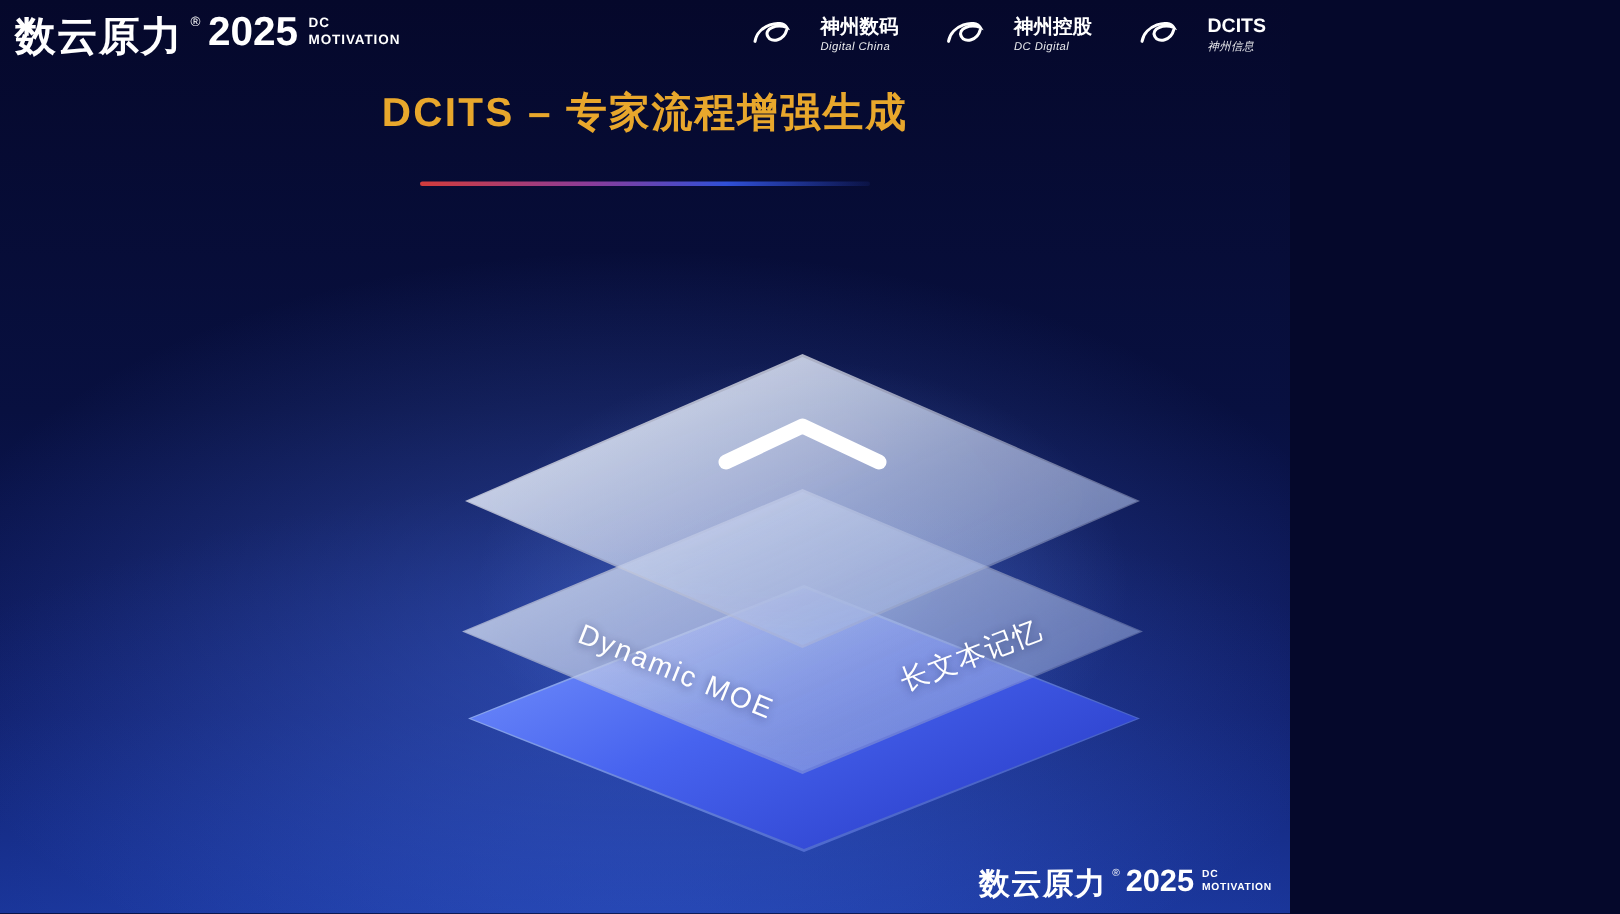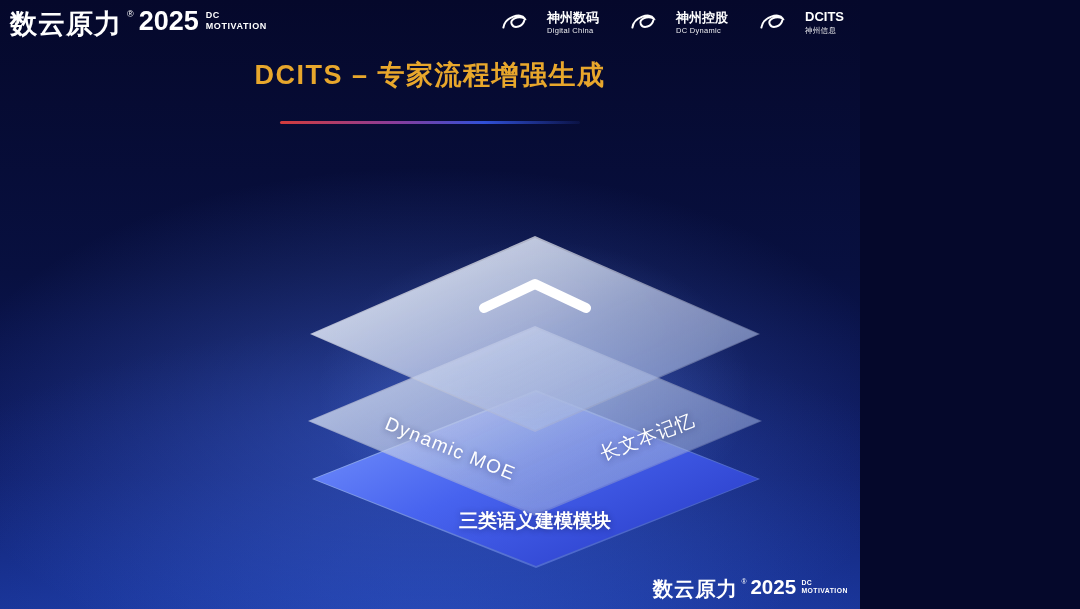--- a/index.html
+++ b/index.html
@@ -36,21 +36,21 @@
   .subtitle { position:absolute; top:150px; left:0; width:100%; text-align:center;
               font-size:33px; font-weight:bold; letter-spacing:0.5px; }
   .subtitle .word { margin:0 7px; }
   .subtitle .gold { color:#E8A72C; }
 
   
   .partners { position:absolute; top:9px; right:16px; display:flex; gap:30px; align-items:center; }
   .partner { display:flex; align-items:center; gap:20px; }
   .swoosh { width:27px; height:27px; flex:0 0 auto; }
   .p-name { font-size:13px; font-weight:bold; line-height:1.25; }
-  .p-sub  { font-size:7.5px; opacity:0.92; letter-spacing:0.3px; }
+  .p-sub  { font-size:7.5px; opacity:0.92; letter-spacing:0.3px;font-style:italic; }
 
   
   .glow { position:absolute; left:245px; top:190px; width:580px; height:400px; z-index:0;
           background:radial-gradient(closest-side, rgba(115,155,255,0.30), rgba(115,155,255,0) 75%); }
   .diamond { position:absolute; clip-path:polygon(50% 0,100% 50%,50% 100%,0 50%); }
   .diamond .inner { position:absolute; inset:2px; clip-path:polygon(50% 0,100% 50%,50% 100%,0 50%); }
 
   .d-top { left:310px; top:236px; width:450px; height:196px; z-index:3;
            background:linear-gradient(155deg, rgba(255,255,255,0.85), rgba(185,205,255,0.22));
            filter:drop-shadow(0 8px 20px rgba(10,20,70,0.45)); }
@@ -107,21 +107,21 @@
         <div class="p-name">神州数码</div>
         <div class="p-sub">Digital China</div>
       </div>
     </div>
     <div class="partner">
       <svg class="swoosh" viewBox="0 0 32 32">
         <path d="M4 22 C6 9 25 4 29 11 C21 8 11 12 14 18 C17 24 27 21 29 13" stroke="#fff" stroke-width="2.4" fill="none" stroke-linecap="round"></path>
       </svg>
       <div class="p-text">
         <div class="p-name">神州控股</div>
-        <div class="p-sub">DC Dynamic</div>
+        <div class="p-sub">DC Digital</div>
       </div>
     </div>
     <div class="partner">
       <svg class="swoosh" viewBox="0 0 32 32">
         <path d="M4 22 C6 9 25 4 29 11 C21 8 11 12 14 18 C17 24 27 21 29 13" stroke="#fff" stroke-width="2.4" fill="none" stroke-linecap="round"></path>
       </svg>
       <div class="p-text">
         <div class="p-name">DCITS</div>
         <div class="p-sub">神州信息</div>
       </div>
@@ -139,21 +139,20 @@
   <div class="diamond d-top">
       <div class="inner"></div>
     </div>
 
   <svg class="chevron" width="116" height="42" viewBox="0 0 116 42">
     <polyline points="7,33 58,9 109,33" fill="none" stroke="#ffffff" stroke-width="10" stroke-linecap="round" stroke-linejoin="round"></polyline>
   </svg>
 
   <div class="lbl lbl-moe">Dynamic MOE</div>
   <div class="lbl lbl-mem">长文本记忆</div>
-  <div class="lbl lbl-bot">三类语义建模模块</div>
 
   <div class="brand brand-footer">
     <span class="zh">数云原力</span>
     <span class="reg">®</span>
     <span class="year">2025</span>
     <span class="dcmot">
       <span>DC</span>
       <span>MOTIVATION</span>
     </span>
   </div>

